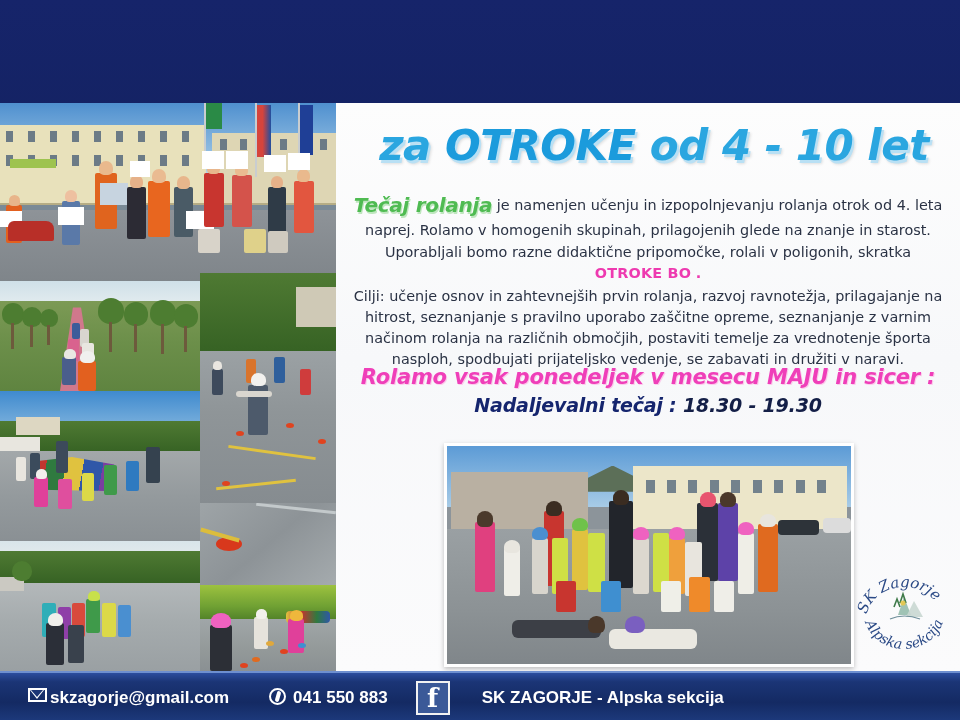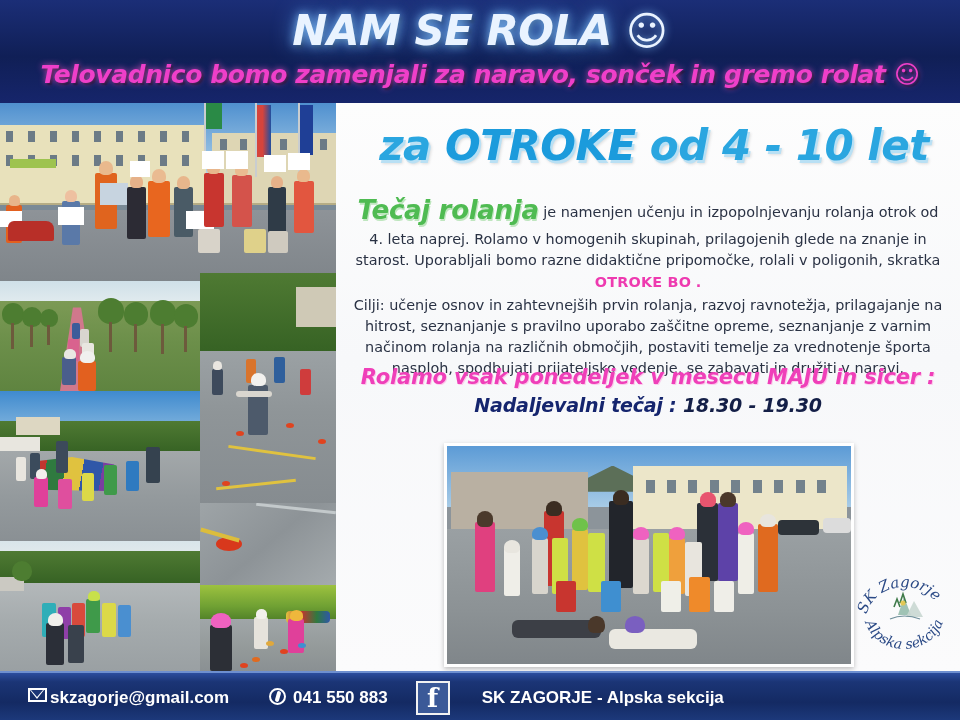--- a/index.html
+++ b/index.html
@@ -67,21 +67,21 @@
     color:#2aa6e0;letter-spacing:-.5px;
     font-family:"DejaVu Sans",sans-serif;
     text-shadow:2px 3px 0 #b9e0f4, 3px 4px 3px rgba(0,0,0,.12);
   }
   .age b{color:#1b9bdc;}
 
   .body-txt{position:absolute;left:14px;top:88px;width:596px;text-align:center;
     font-size:14.4px;color:#2a3244;line-height:1.47;
     font-family:"DejaVu Sans",sans-serif;}
   .tecaj-h{
-    font-size:26px;font-weight:bold;font-style:italic;letter-spacing:-.3px;
+    font-size:20px;font-weight:bold;font-style:italic;letter-spacing:-.3px;
     color:#4fbb52;
     text-shadow:1px 2px 0 #bfe6bf;
     vertical-align:-2px;
   }
   .zab{color:#ee3ab0;font-weight:bold;letter-spacing:.2px;}
   .dot{color:#ee3ab0;font-weight:bold;}
 
   .sched{position:absolute;left:0;top:262px;width:624px;text-align:center;}
   .sc1{font-size:21px;font-weight:bold;font-style:italic;color:#ef3fb9;
     letter-spacing:-.2px;font-family:"DejaVu Sans",sans-serif;
@@ -139,30 +139,20 @@
   .fb{width:30px;height:30px;background:#3b5998;border:2px solid #f2f2f2;
     display:flex;align-items:center;justify-content:center;
     color:#fff;font-size:26px;font-weight:bold;line-height:1;
     font-family:"DejaVu Serif",serif;}
 </style>
 </head>
 <body>
 
 <div id="poster">
 
-  <div class="header">
-    <div class="hdr-title">
-      <span>NAM SE ROLA</span>
-      <span class="smiley">☺</span>
-    </div>
-    <div class="hdr-sub">
-      <span>Telovadnico bomo zamenjali za naravo, sonček in gremo rolat</span>
-      <span class="smiley">☺</span>
-    </div>
-  </div>
 
   <div class="collage">
 
     <div class="ph" style="left:0;top:0;width:336px;height:178px;">
       <div class="sky"></div>
       <div class="ground" style="height:40%;background:linear-gradient(180deg,#8e9398 0%,#7f858a 100%);"></div>
       <div class="bld" style="left:-4px;top:22px;width:210px;height:78px;">
         <i style="left:10px"></i>
           <i style="left:32px"></i>
           <i style="left:54px"></i>

